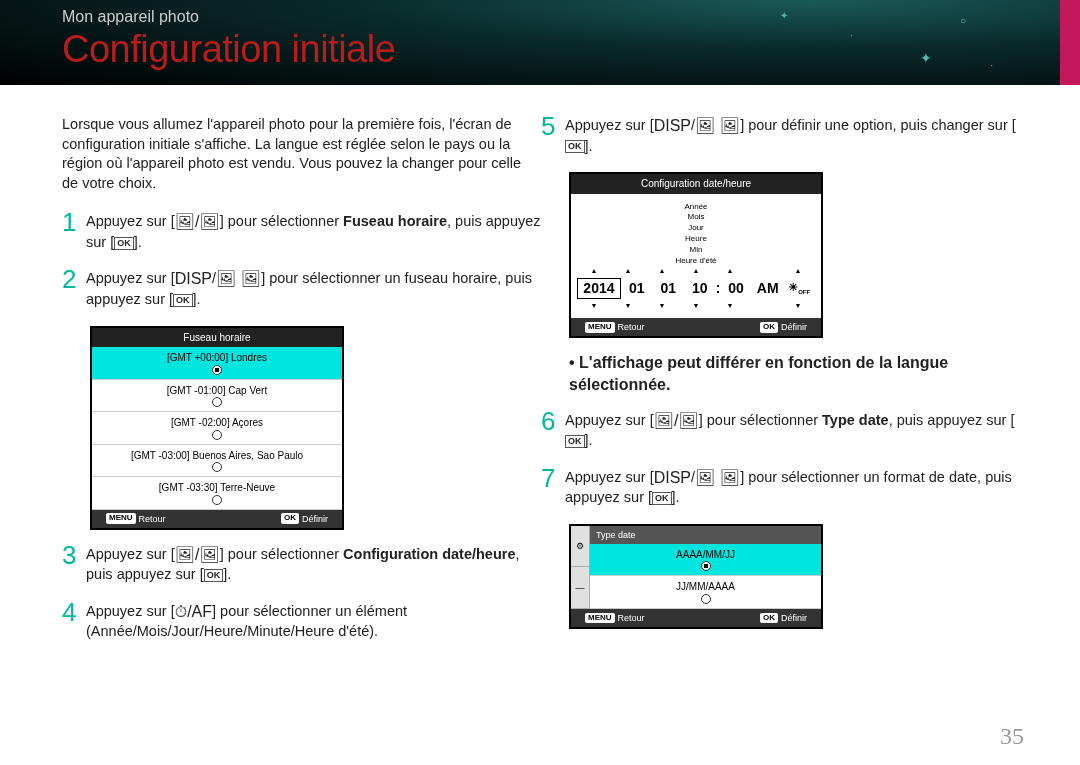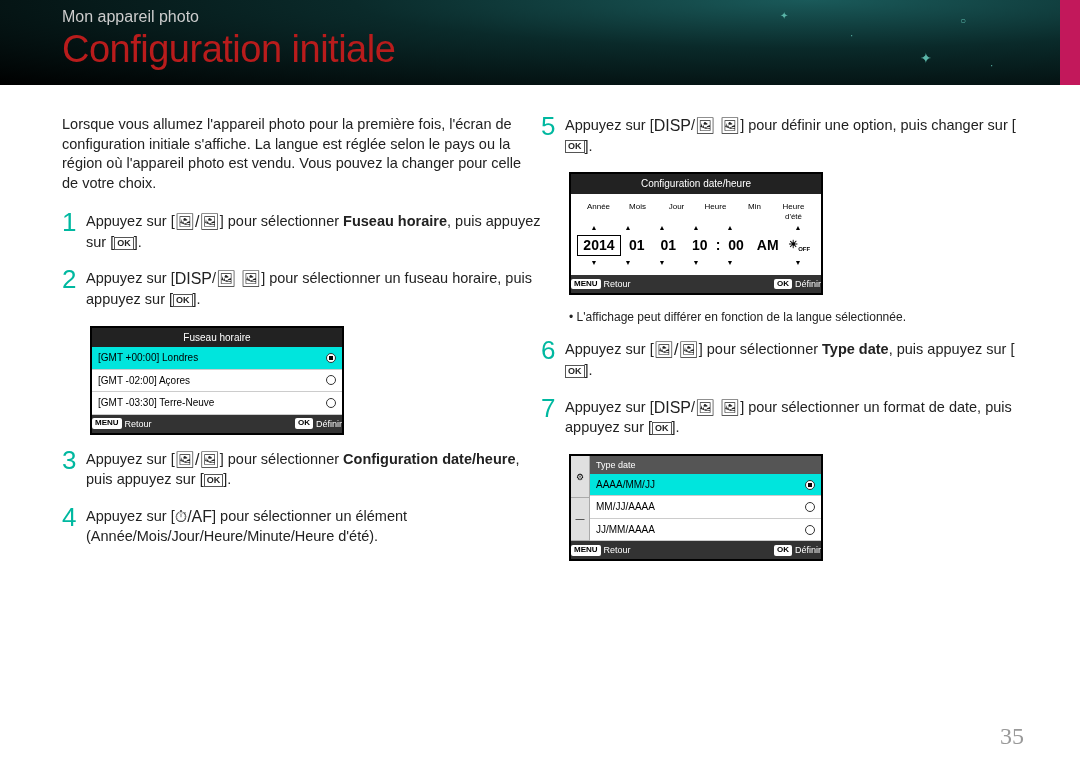--- a/index.html
+++ b/index.html
@@ -109,38 +109,39 @@
   .screen-body {
     background: #fff;
     color: #000;
   }
   .tz-row {
     border-bottom: 1px solid #ccc;
     padding: 4px 6px;
     display: flex;
     justify-content: space-between;
     align-items: center;
+    flex-direction: column;
   }
   .tz-row.selected {
     background: #00e5dd;
     color: #000;
   }
   .radio {
     width: 8px; height: 8px;
     border: 1px solid #333;
     border-radius: 50%;
     display: inline-block;
   }
   .radio.on {
     background: radial-gradient(circle, #000 40%, #fff 45%);
   }
   .screen-footer {
     background: #333;
     color: #fff;
-    padding: 3px 0;
+    padding: 3px 14px;
     display: flex;
     justify-content: space-between;
     font-size: 9px;
   }
   .footer-btn {
     display: inline-flex;
     align-items: center;
     gap: 3px;
   }
   .btn-label {
@@ -153,20 +154,21 @@
   }
   .date-screen .screen-body {
     padding: 8px 6px;
     text-align: center;
   }
   .date-labels {
     display: flex;
     font-size: 8px;
     justify-content: space-around;
     padding: 0 2px;
+    flex-direction: column;
   }
   .date-labels span { flex: 1; text-align: center; }
   .date-arrows {
     display: flex;
     justify-content: space-around;
     font-size: 7px;
     color: #000;
   }
   .date-arrows span { flex: 1; text-align: center; }
   .date-values {
@@ -197,21 +199,22 @@
   }
   .type-main { flex: 1; }
   .type-title {
     background: #555;
     color: #fff;
     padding: 3px 6px;
     font-size: 9px;
   }
   .note {
     margin: 10px 0 14px 28px;
-    font-size: 12px;
+    font-size: 16px;
+    font-weight: bold;
   }
   .note::before {
     content: "• ";
   }
   .page-num {
     position: absolute;
     bottom: 15px;
     right: 56px;
     font-size: 24px;
     color: #999;
@@ -253,21 +256,29 @@
     </div>
 
     <div class="screen">
       <div class="screen-title">Fuseau horaire</div>
       <div class="screen-body">
         <div class="tz-row selected">
             <span>[GMT +00:00] Londres</span>
             <span class="radio on"></span>
           </div>
         <div class="tz-row">
+            <span>[GMT -01:00] Cap Vert</span>
+            <span class="radio"></span>
+          </div>
+        <div class="tz-row">
             <span>[GMT -02:00] Açores</span>
+            <span class="radio"></span>
+          </div>
+        <div class="tz-row">
+            <span>[GMT -03:00] Buenos Aires, Sao Paulo</span>
             <span class="radio"></span>
           </div>
         <div class="tz-row">
             <span>[GMT -03:30] Terre-Neuve</span>
             <span class="radio"></span>
           </div>
       </div>
       <div class="screen-footer">
         <span class="footer-btn">
             <span class="btn-label">MENU</span>
@@ -377,24 +388,20 @@
           <div>⚙</div>
           <div>—</div>
         </div>
         <div class="type-main">
           <div class="type-title">Type date</div>
           <div class="tz-row selected">
               <span>AAAA/MM/JJ</span>
               <span class="radio on"></span>
             </div>
           <div class="tz-row">
-              <span>MM/JJ/AAAA</span>
-              <span class="radio"></span>
-            </div>
-          <div class="tz-row">
               <span>JJ/MM/AAAA</span>
               <span class="radio"></span>
             </div>
         </div>
       </div>
       <div class="screen-footer">
         <span class="footer-btn">
             <span class="btn-label">MENU</span>
             <span>Retour</span>
           </span>

